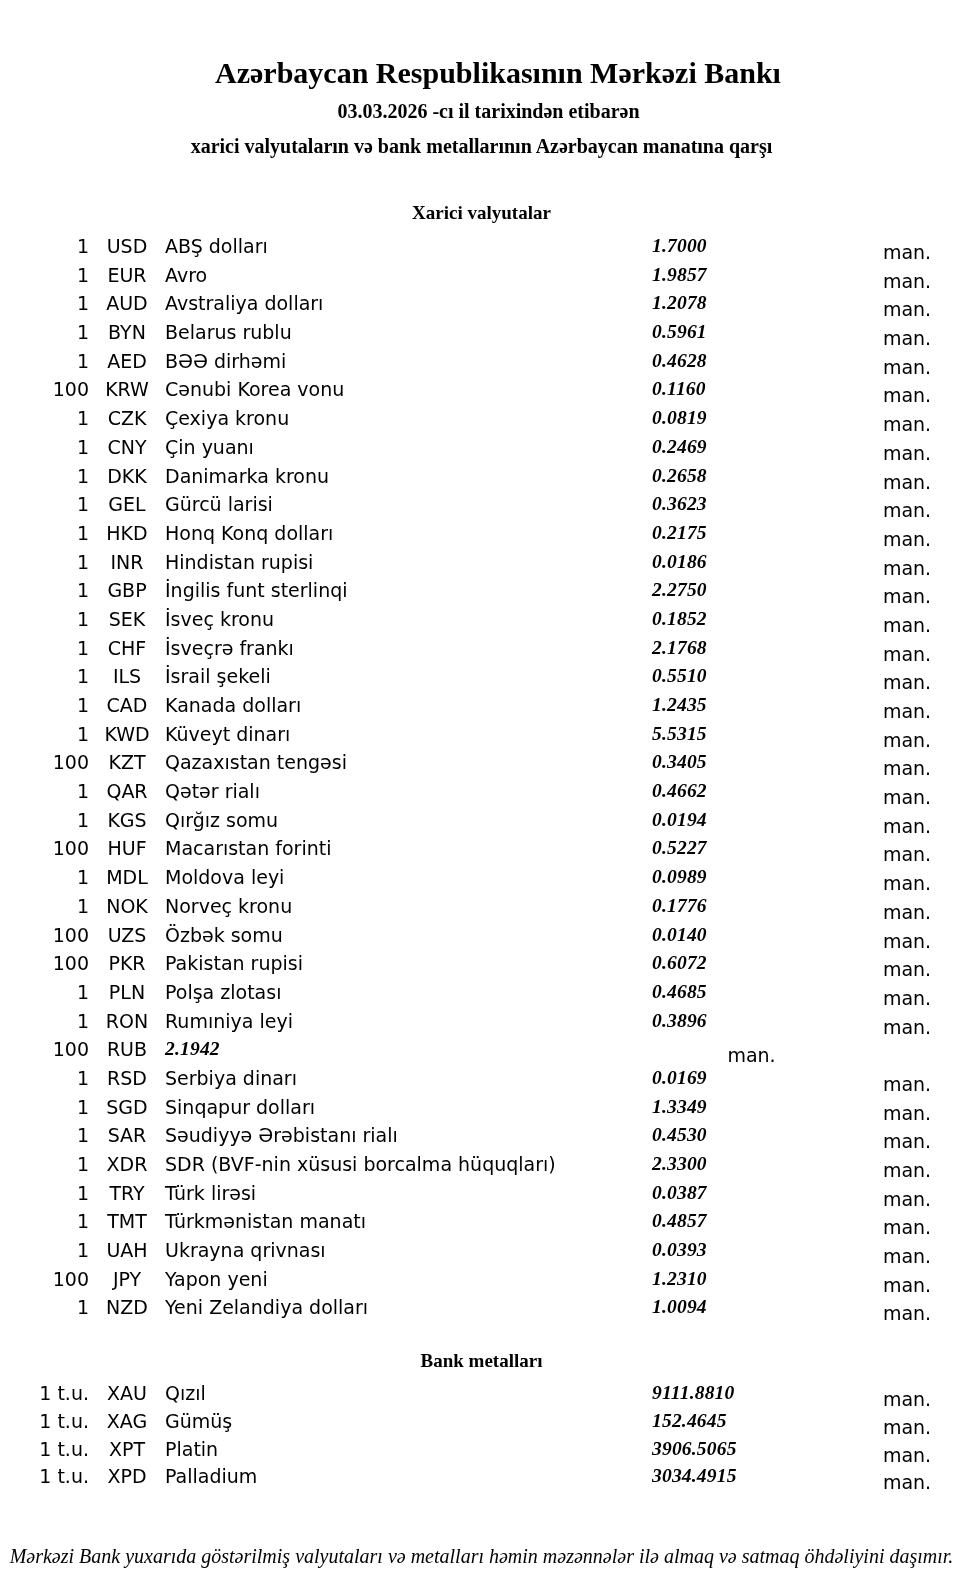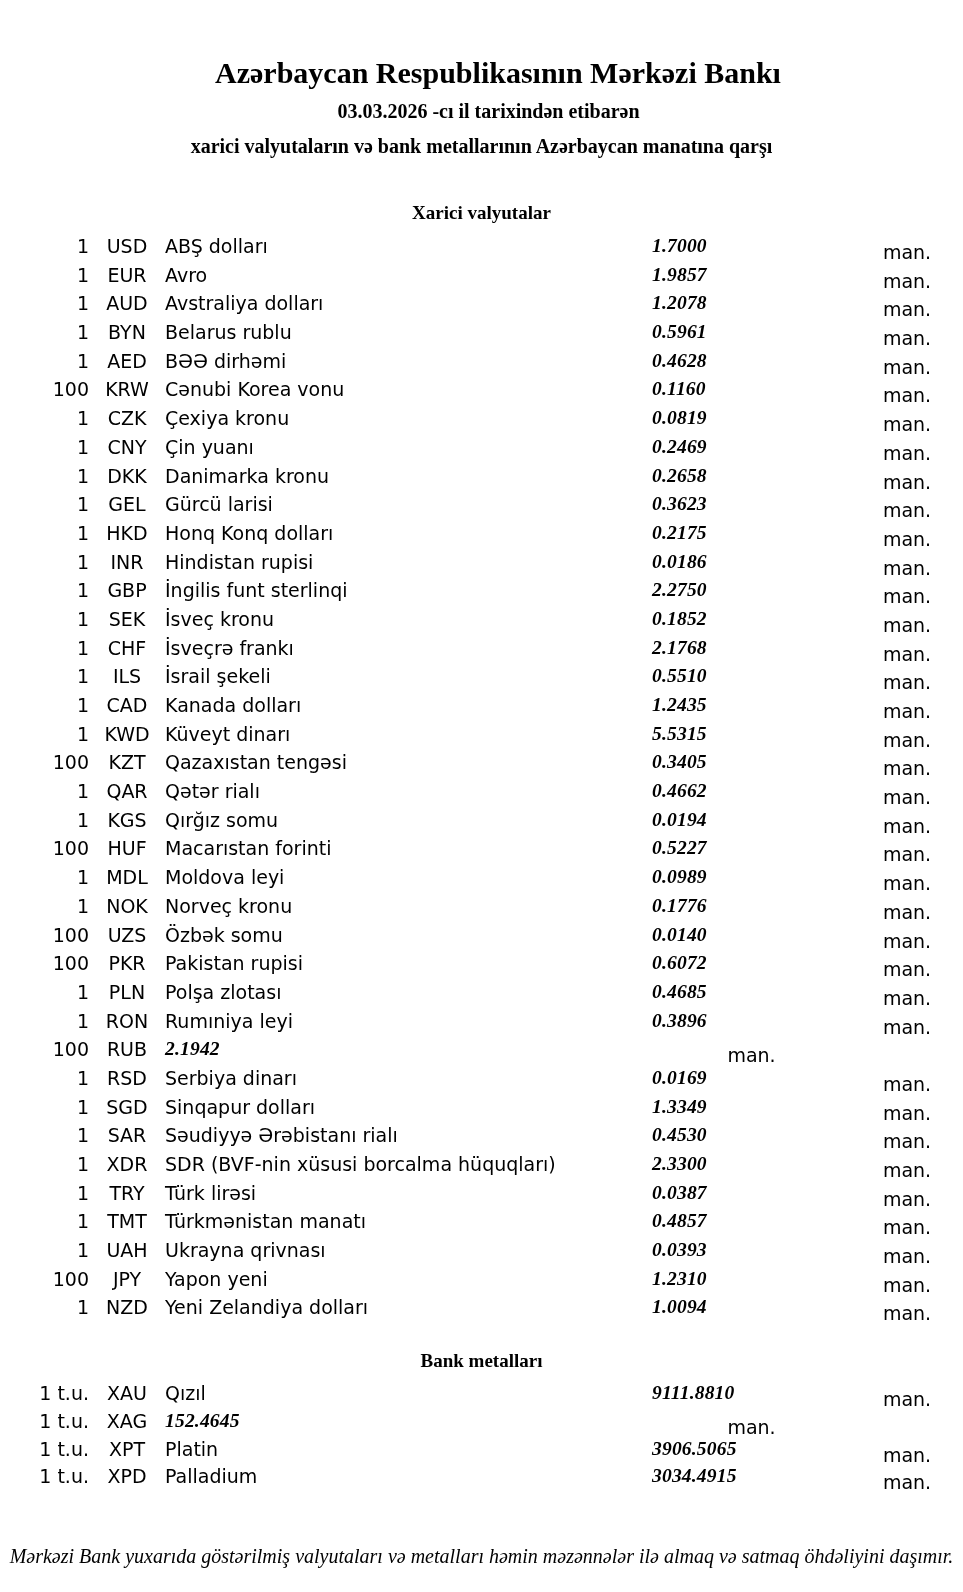--- a/index.html
+++ b/index.html
@@ -362,20 +362,21 @@
   <div class="row">
       <span class="cell qty">1 t.u.</span>
       <span class="cell code">XAU</span>
       <span class="cell name">Qızıl</span>
       <span class="cell rate">9111.8810</span>
       <span class="cell unit">man.</span>
     </div>
       <div class="row">
       <span class="cell qty">1 t.u.</span>
       <span class="cell code">XAG</span>
+      <span class="cell name">Gümüş</span>
       <span class="cell rate">152.4645</span>
       <span class="cell unit">man.</span>
     </div>
       <div class="row">
       <span class="cell qty">1 t.u.</span>
       <span class="cell code">XPT</span>
       <span class="cell name">Platin</span>
       <span class="cell rate">3906.5065</span>
       <span class="cell unit">man.</span>
     </div>

